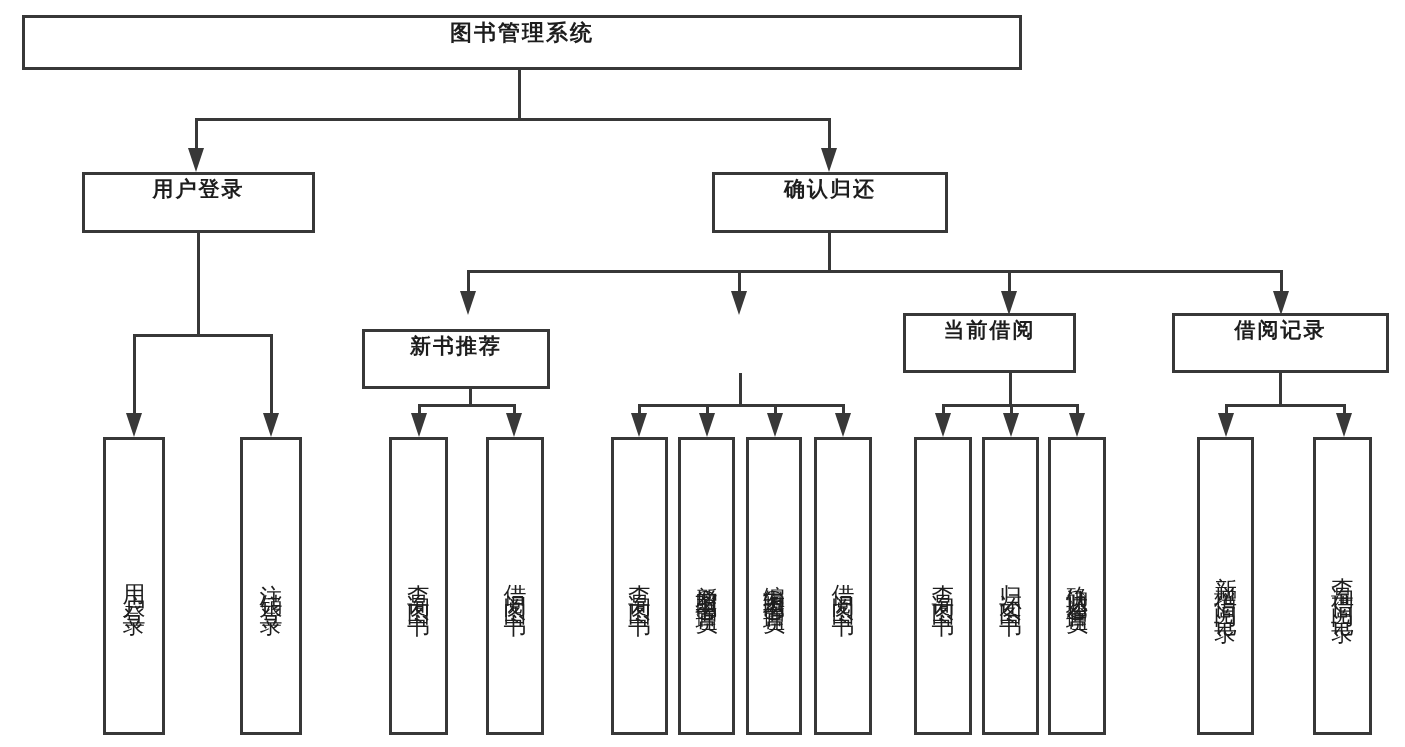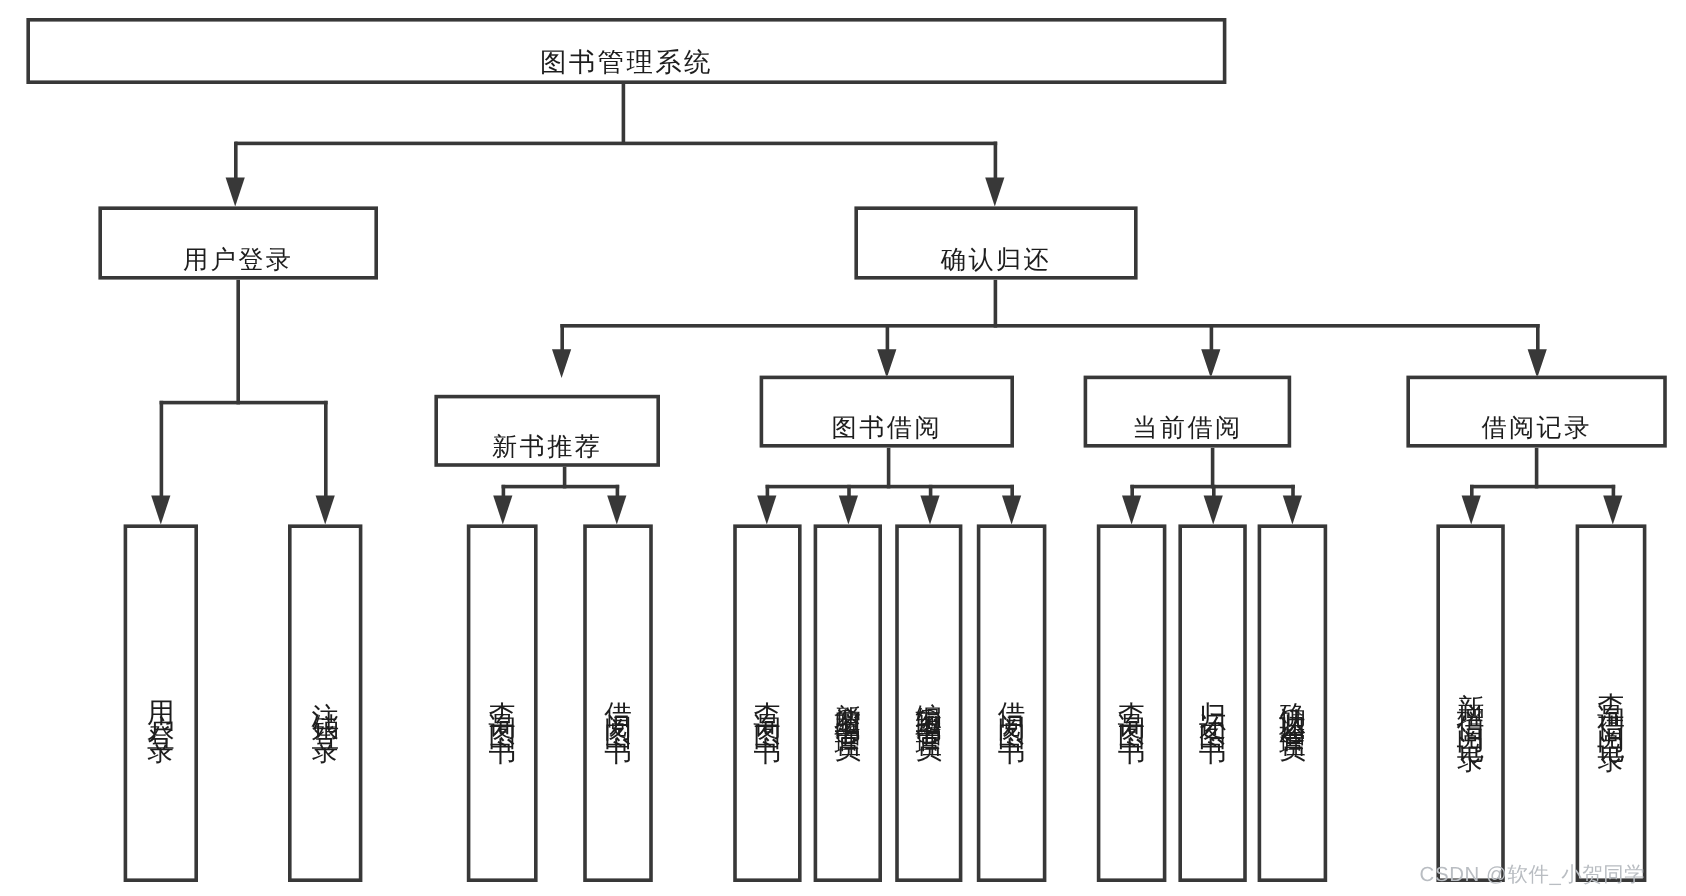--- a/index.html
+++ b/index.html
@@ -22,25 +22,26 @@
   .ar{position:absolute;width:0;height:0;
       border-left:8px solid transparent;
       border-right:8px solid transparent;
       border-top:24px solid var(--line);}
   
   .node{
     position:absolute;
     box-sizing:border-box;
     background:var(--bg);
     border:3px solid var(--line);
-    display:flex;align-items:flex-end;justify-content:center;
+    display:flex;align-items:flex-start;justify-content:center;
     color:var(--text);
     font-size:21px;
     letter-spacing:2px;
     white-space:nowrap;
+    font-weight:bold;
   }
   .node.root{font-size:22px;}
   
   .leaf{
     position:absolute;
     top:437px;height:298px;
     box-sizing:border-box;
     background:var(--bg);
     border:3px solid var(--line);
     display:flex;align-items:center;justify-content:center;
@@ -137,23 +138,20 @@
   <div class="node" style="left:82px;top:172px;width:233px;height:61px">
     <span>用户登录</span>
   </div>
   <div class="node" style="left:712px;top:172px;width:236px;height:61px">
     <span>确认归还</span>
   </div>
 
   <div class="node" style="left:362px;top:329px;width:188px;height:60px">
     <span>新书推荐</span>
   </div>
-  <div class="node" style="left:633px;top:313px;width:212px;height:60px">
-    <span>图书借阅</span>
-  </div>
   <div class="node" style="left:903px;top:313px;width:173px;height:60px">
     <span>当前借阅</span>
   </div>
   <div class="node" style="left:1172px;top:313px;width:217px;height:60px">
     <span>借阅记录</span>
   </div>
 
   <div class="leaf" style="left:103px;width:62px">
     <span>用户登录</span>
   </div>
@@ -191,15 +189,14 @@
     <span>确认归还（管理员）</span>
   </div>
 
   <div class="leaf mid" style="left:1197px;width:57px">
     <span>新增借阅记录</span>
   </div>
   <div class="leaf mid" style="left:1313px;width:59px">
     <span>查询借阅记录</span>
   </div>
 
-  <div class="watermark">CSDN @软件_小贺同学</div>
 
 </div>
 
 </body></html>

